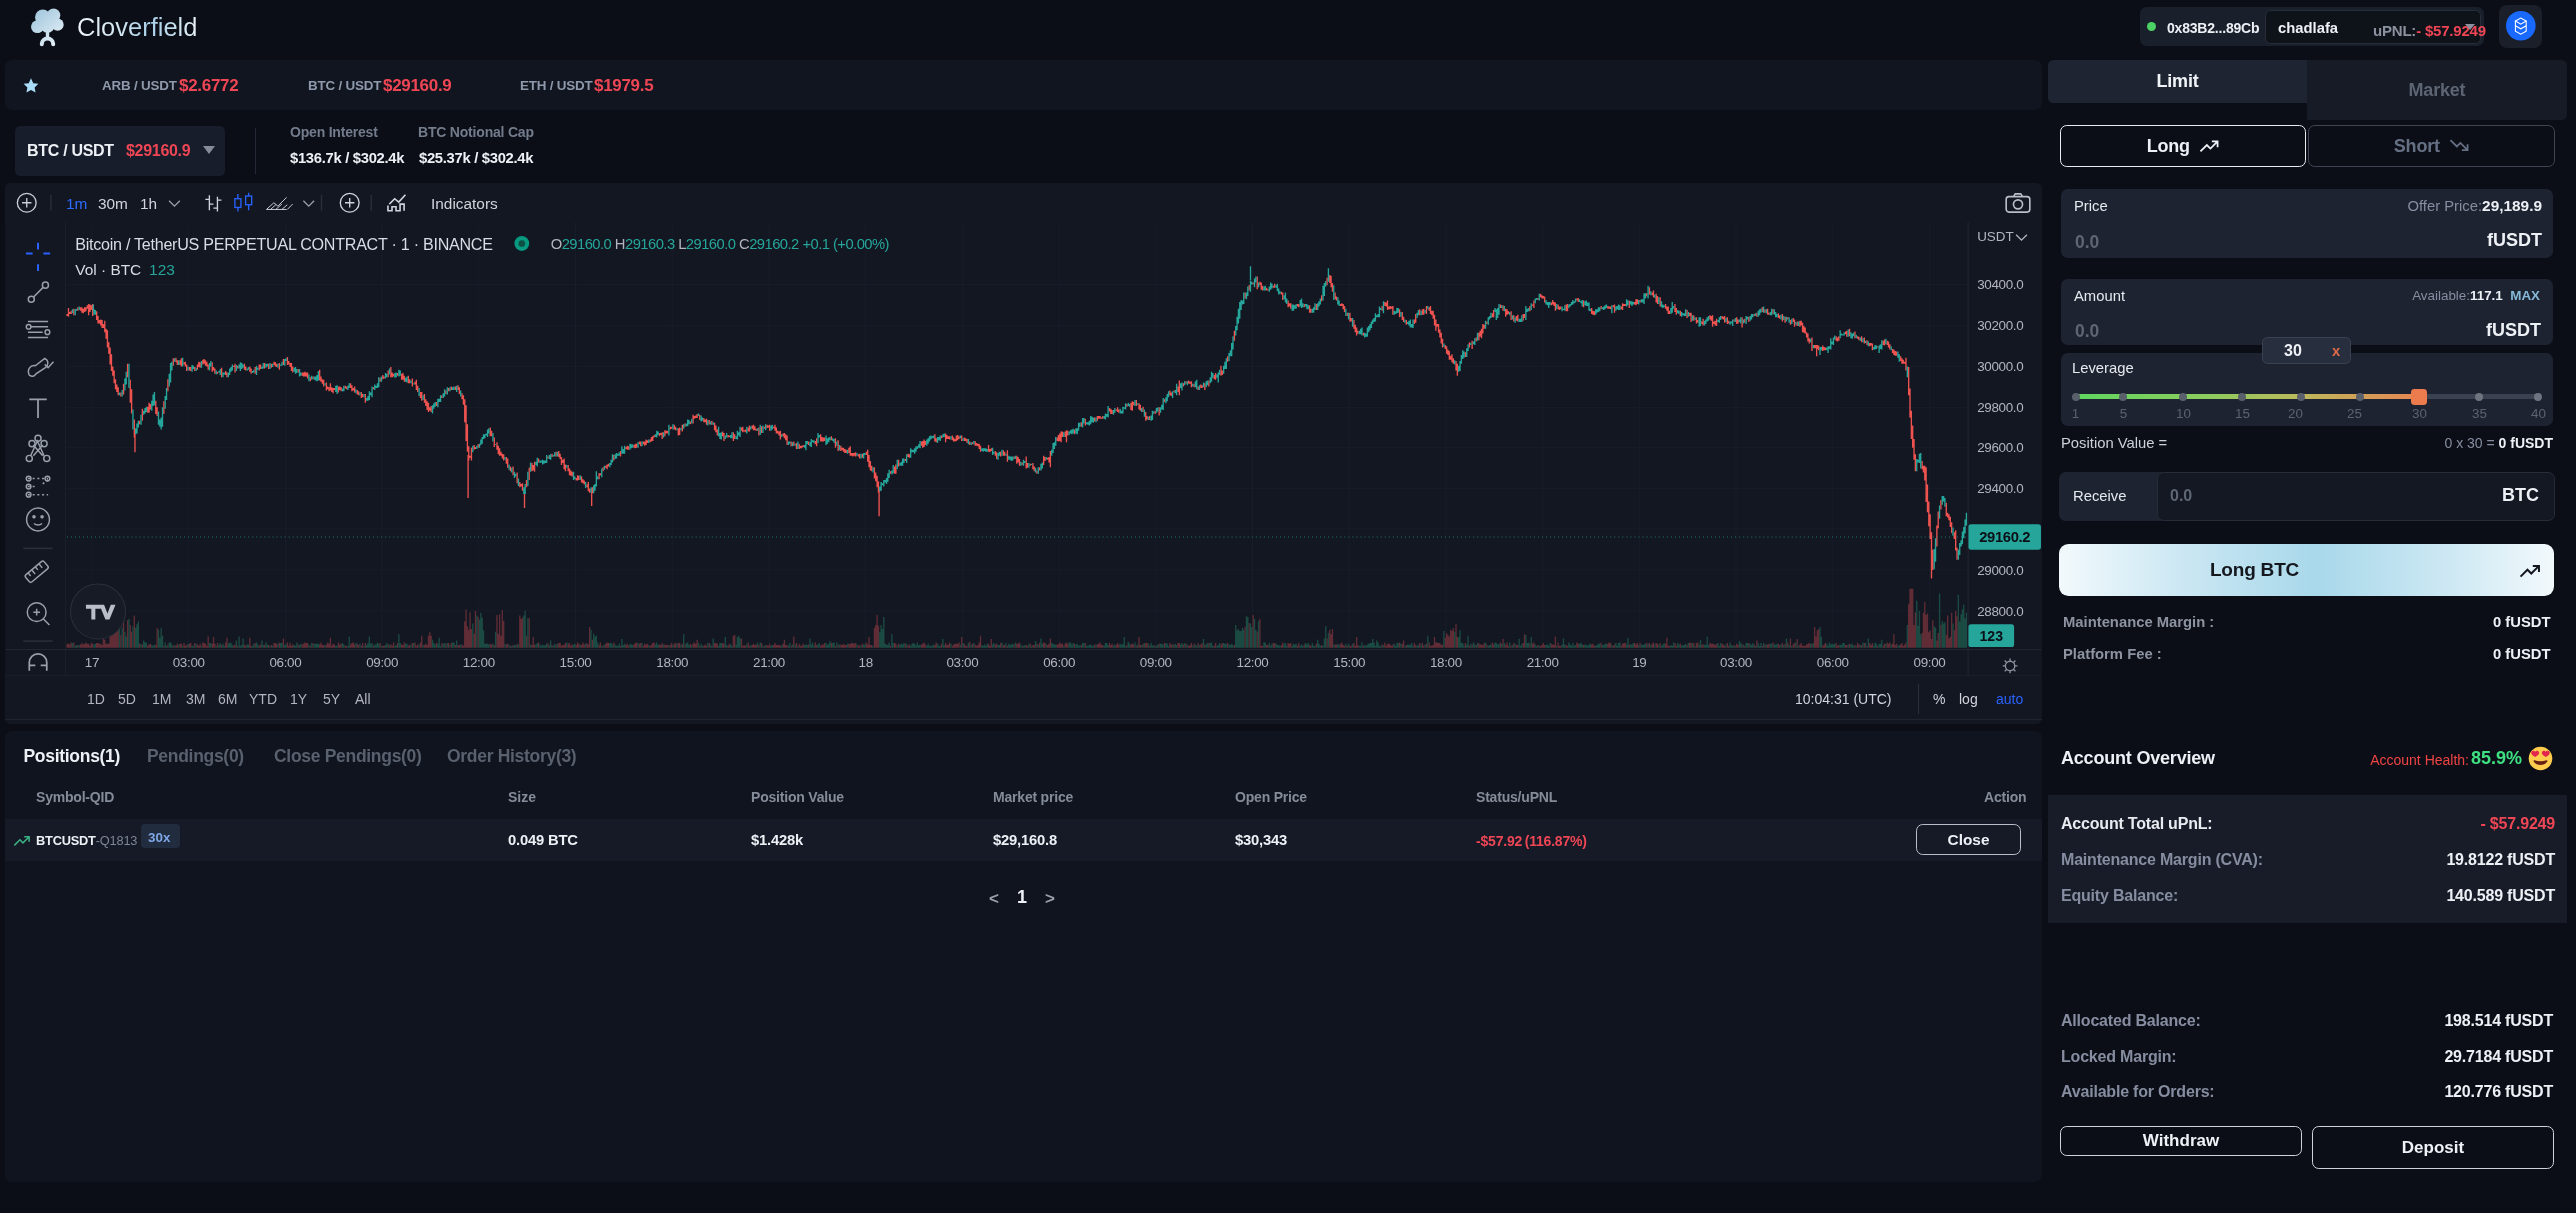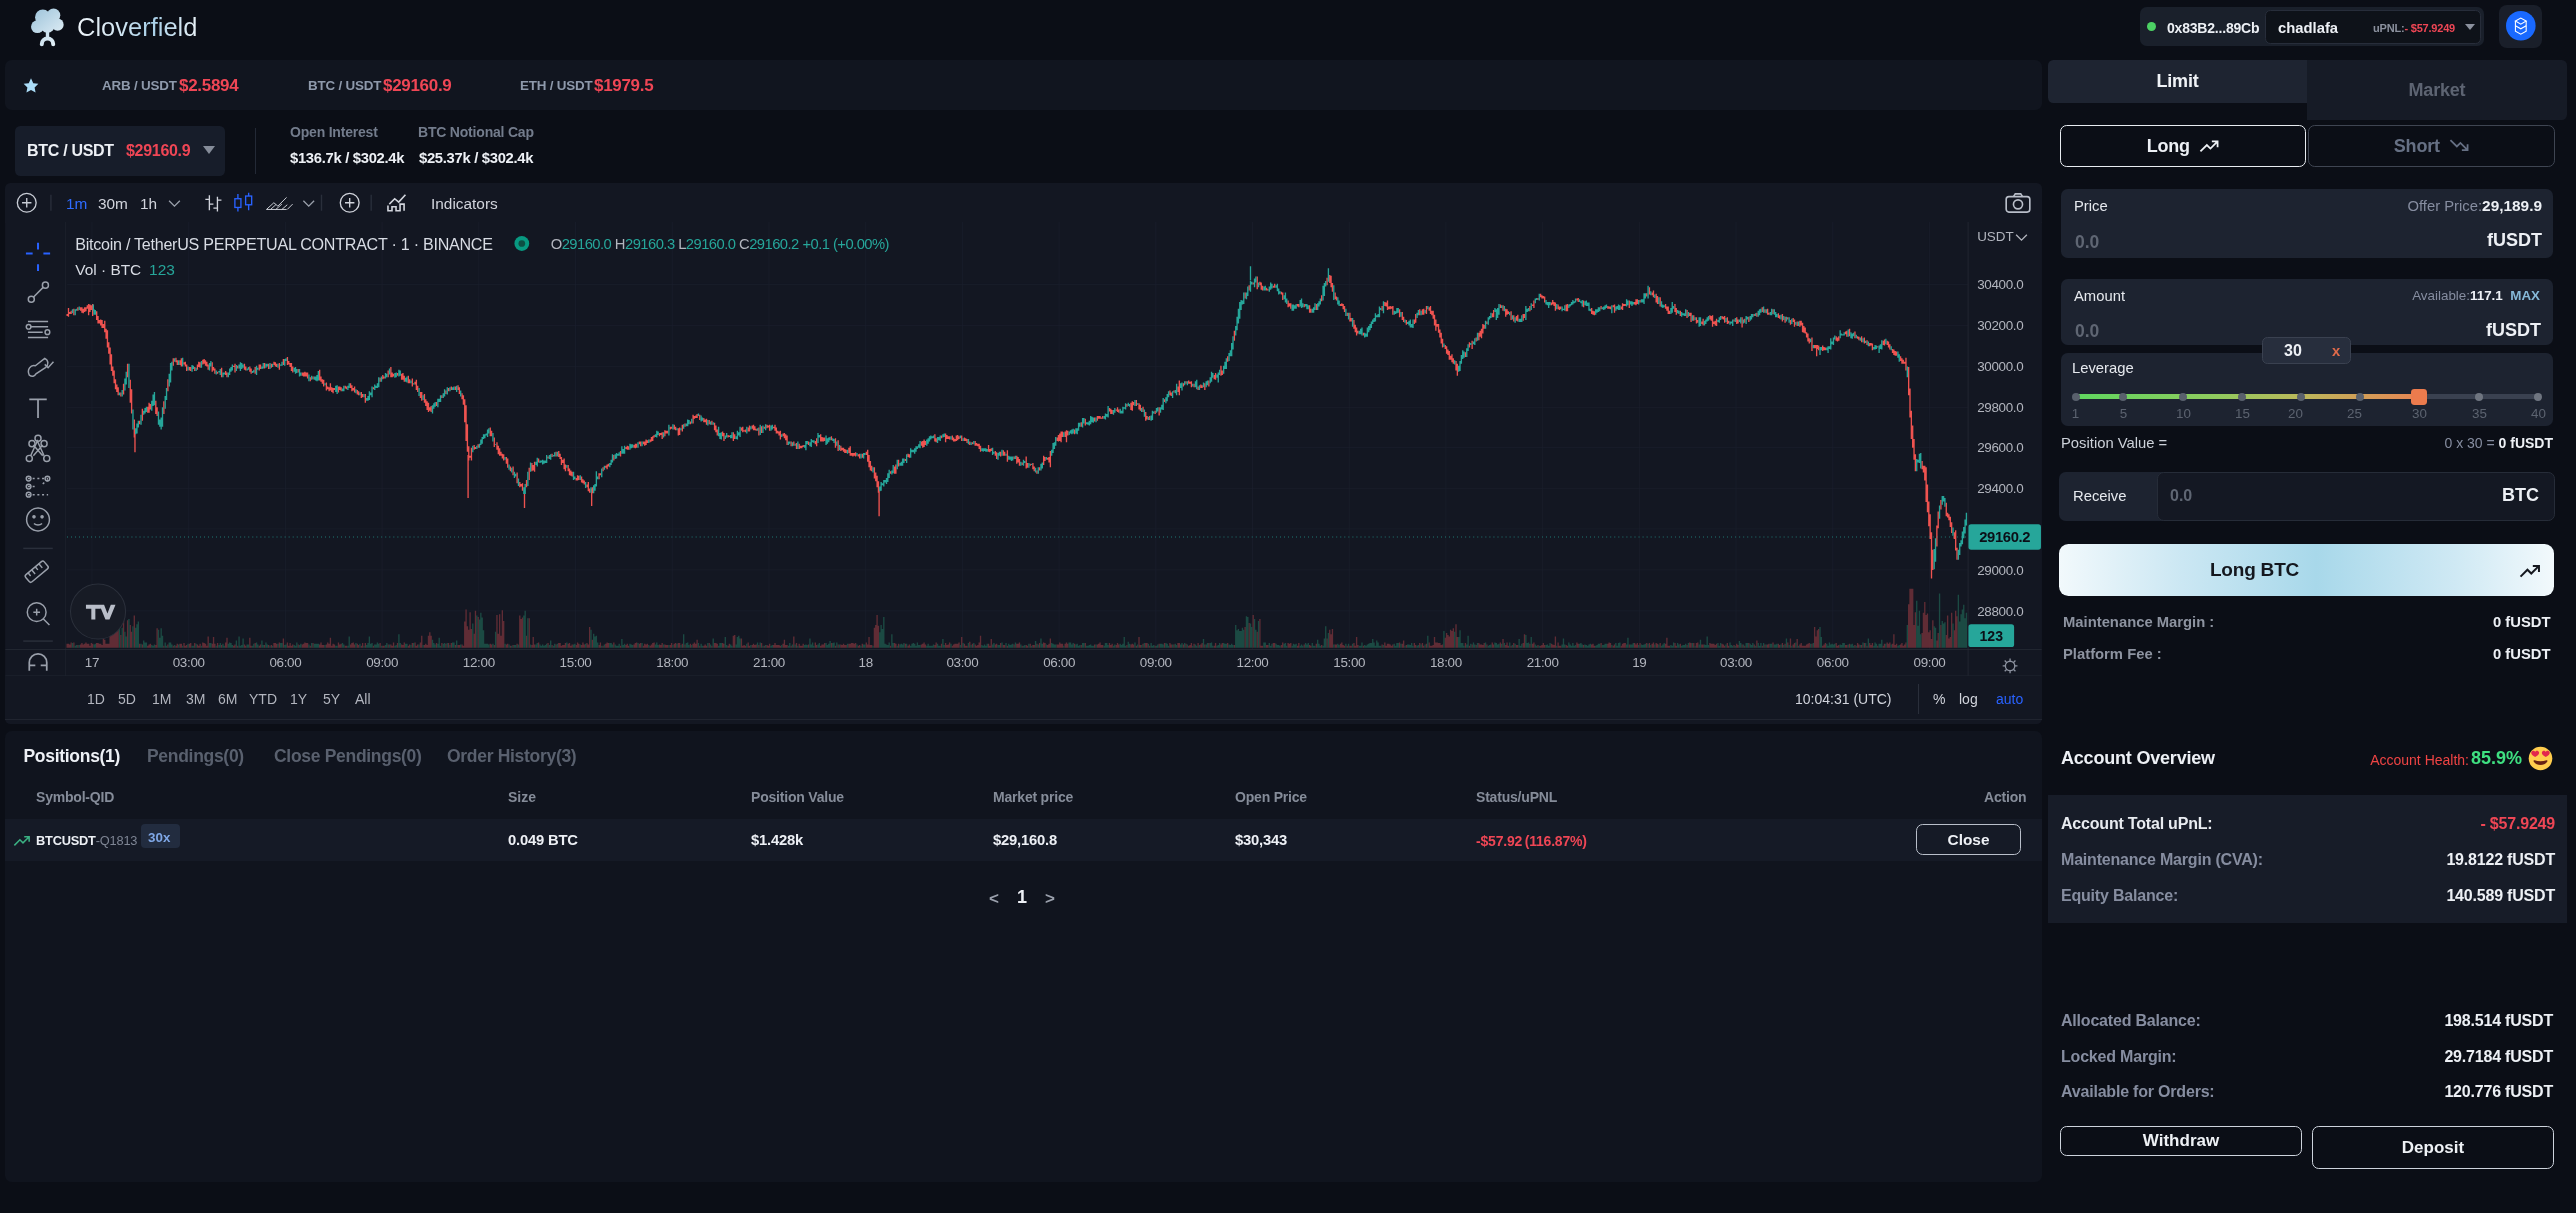--- a/index.html
+++ b/index.html
@@ -27,39 +27,39 @@
 </g>
 <path d="M17.5 55a8.5 8.5 0 0 1 17 0" stroke="url(#lg)" stroke-width="6" fill="none" stroke-linecap="round"></path>
 </svg>
 <div class="abs" style="left:77px;top:12.8px;font-size:25.5px;font-weight:normal;letter-spacing:0px;background:linear-gradient(90deg,#eef4f9 0%,#d3e6f2 35%,#a7cfe8 62%,#e8f1f7 100%);-webkit-background-clip:text;background-clip:text;color:transparent">Cloverfield</div>
 
 <div class="abs" style="left:2140px;top:7.4px;width:344px;height:39px;background:#1a202b;border-radius:6.7px"></div>
 <div class="abs" style="left:2147px;top:22px;width:9.4px;height:9.4px;border-radius:50%;background:#4cd164"></div>
 <div class="abs w b" style="left:2167px;top:19.5px;font-size:14px;letter-spacing:-0.2px">0x83B2...89Cb</div>
 <div class="abs" style="left:2265px;top:10px;width:216px;height:34px;background:#0e1219;border:0.7px solid #272d3a;border-radius:5.4px"></div>
 <div class="abs w b" style="left:2278px;top:19.5px;font-size:14.8px">chadlafa</div>
-<div class="abs" style="left:2373px;top:22px;font-size:11px;color:#8b919e;font-weight:bold;letter-spacing:-0.2px">uPNL:<span style="color:#ef4655">- $57.9249</span></div>
+<div class="abs" style="left:2373px;top:22px;font-size:15px;color:#8b919e;font-weight:bold;letter-spacing:-0.2px">uPNL:<span style="color:#ef4655">- $57.9249</span></div>
 <div class="abs" style="left:2465px;top:24px;width:0;height:0;border-left:5.4px solid transparent;border-right:5.4px solid transparent;border-top:6.7px solid #8b919e"></div>
 
 <div class="abs" style="left:2499px;top:4.7px;width:43px;height:43px;background:#1a1f2a;border-radius:8px"></div>
 <svg class="abs" style="left:2506px;top:11.4px" width="29.6" height="29.6" viewBox="0 0 44 44">
 <circle cx="22" cy="22" r="22" fill="#1969ff"></circle>
 <g stroke="#fff" stroke-width="1.6" fill="none">
 <path d="M14 15l8-4.5 8 4.5-8 4.5z"></path>
 <path d="M14 15v15l8 4.5 8-4.5V15"></path>
 <path d="M14 22l8 4.5 8-4.5"></path>
 </g>
   </svg>
 
 <div class="abs" style="left:5.4px;top:60px;width:2037px;height:50px;background:#11151f;border-radius:6.7px"></div>
 <svg class="abs" style="left:22px;top:77px" width="18" height="18" viewBox="0 0 24 24">
     <path fill="#aadcf7" d="M12 1.8l3 6.4 6.8.9-5 4.8 1.3 6.8L12 17.4l-6.1 3.3 1.3-6.8-5-4.8 6.8-.9z"></path>
   </svg>
 <div class="abs b" style="left:102px;top:78px;font-size:13.4px;color:#8e99ab;letter-spacing:-0.2px">ARB / USDT</div>
-<div class="abs b red" style="left:179px;top:76px;font-size:17px;letter-spacing:-0.3px">$2.5894</div>
+<div class="abs b red" style="left:179px;top:76px;font-size:17px;letter-spacing:-0.3px">$2.6772</div>
 <div class="abs b" style="left:308px;top:78px;font-size:13.4px;color:#8e99ab;letter-spacing:-0.2px">BTC / USDT</div>
 <div class="abs b red" style="left:383px;top:76px;font-size:17px;letter-spacing:-0.3px">$29160.9</div>
 <div class="abs b" style="left:520px;top:78px;font-size:13.4px;color:#8e99ab;letter-spacing:-0.2px">ETH / USDT</div>
 <div class="abs b red" style="left:594px;top:76px;font-size:17px;letter-spacing:-0.3px">$1979.5</div>
 
 <div class="abs" style="left:15.4px;top:126px;width:210px;height:50px;background:#171d2a;border-radius:5.4px"></div>
 <div class="abs w b" style="left:27px;top:142px;font-size:16px;letter-spacing:-0.3px">BTC / USDT</div>
 <div class="abs b red" style="left:126px;top:142px;font-size:16px;letter-spacing:-0.3px">$29160.9</div>
 <div class="abs" style="left:203px;top:146px;width:0;height:0;border-left:6.7px solid transparent;border-right:6.7px solid transparent;border-top:8px solid #858c99"></div>
 <div class="abs" style="left:255px;top:128px;width:1.3px;height:46px;background:#232936"></div>

